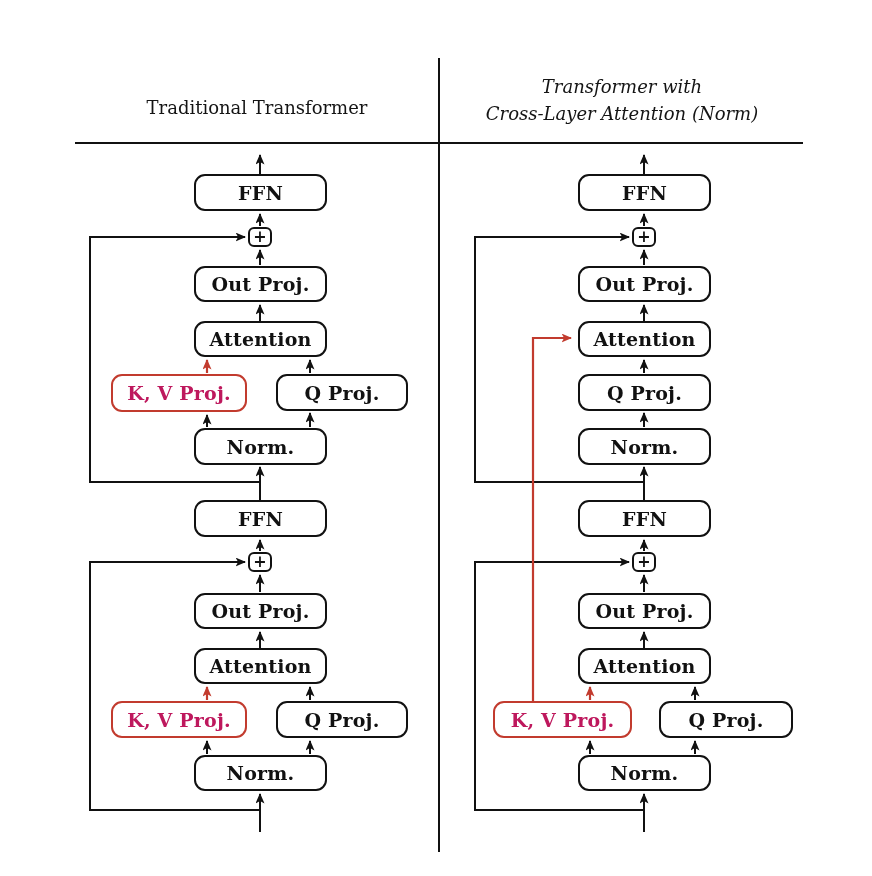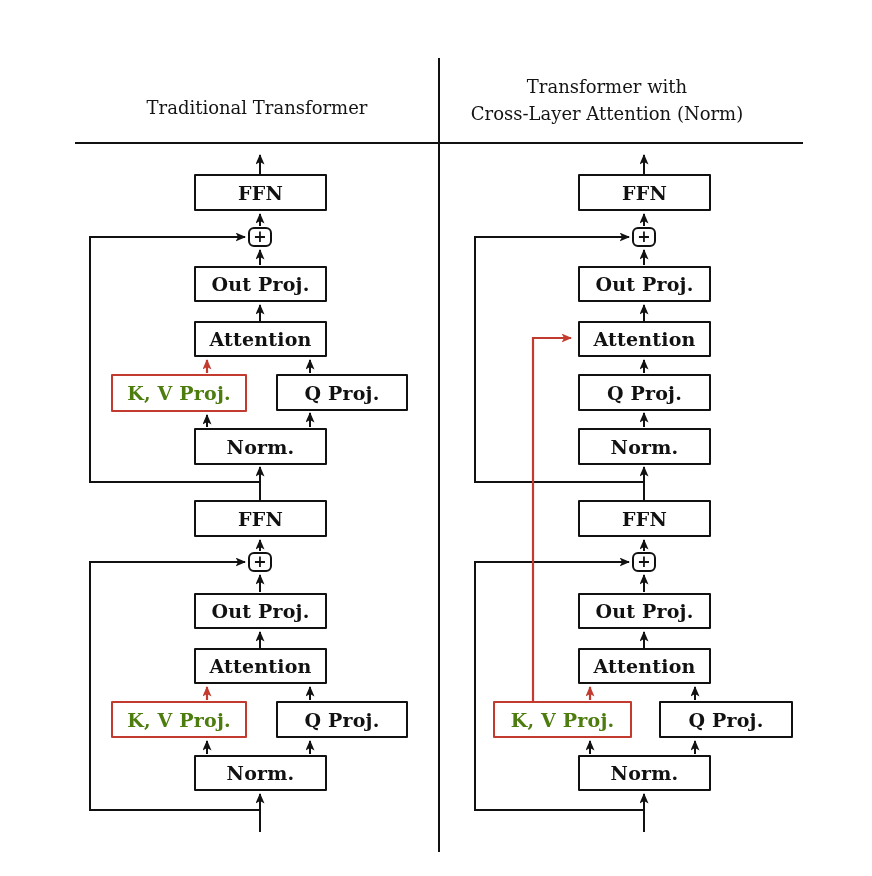--- a/index.html
+++ b/index.html
@@ -41,32 +41,32 @@
     left: 75px;
     top: 142px;
     width: 728px;
     height: 2px;
     background: #111111;
   }
   .box {
     position: absolute;
     box-sizing: border-box;
     border: 2.4px solid #111111;
-    border-radius: 1px;
+    border-radius: 11px;
     background: #ffffff;
     display: flex;
     align-items: center;
     justify-content: center;
     font-weight: bold;
     font-size: 19px;
     letter-spacing: 0.2px;
   }
   .box.red {
     border-color: #c23b2e;
-    color: #4d7c0f;
+    color: #be185d;
   }
   .plus {
     position: absolute;
     box-sizing: border-box;
     border: 2.4px solid #111111;
     border-radius: 6px;
     background: #ffffff;
     width: 24px;
     height: 20px;
     display: flex;
@@ -137,21 +137,21 @@
     <path class="wire" d="M644,832 V794" marker-end="url(#ah-k)"></path>
     <path class="wire" d="M644,810 L475,810 L475,562 L629,562" marker-end="url(#ah-k)"></path>
 
     <path class="wire red" d="M207,373 V360" marker-end="url(#ah-r)"></path>
     <path class="wire red" d="M207,700 V687" marker-end="url(#ah-r)"></path>
     <path class="wire red" d="M590,700 V687" marker-end="url(#ah-r)"></path>
     <path class="wire red" d="M533,701 V338 L571,338" marker-end="url(#ah-r)"></path>
   </svg>
 
   <div class="title" style="left:75px; top:94px; width:364px;">Traditional Transformer</div>
-  <div class="title" style="left:437px; top:73px; width:340px;">
+  <div class="title" style="left:452px; top:73px; width:340px;font-style:italic;">
     <div>Transformer with</div>
     <div>Cross-Layer Attention (Norm)</div>
   </div>
   <div class="hrule"></div>
   <div class="vdivider"></div>
 
   <div class="box" style="left:194px; top:174px; width:133px; height:37px;">FFN</div>
   <div class="plus" style="left:248px; top:227px;">+</div>
   <div class="box" style="left:194px; top:266px; width:133px; height:36px;">Out Proj.</div>
   <div class="box" style="left:194px; top:321px; width:133px; height:36px;">Attention</div>

